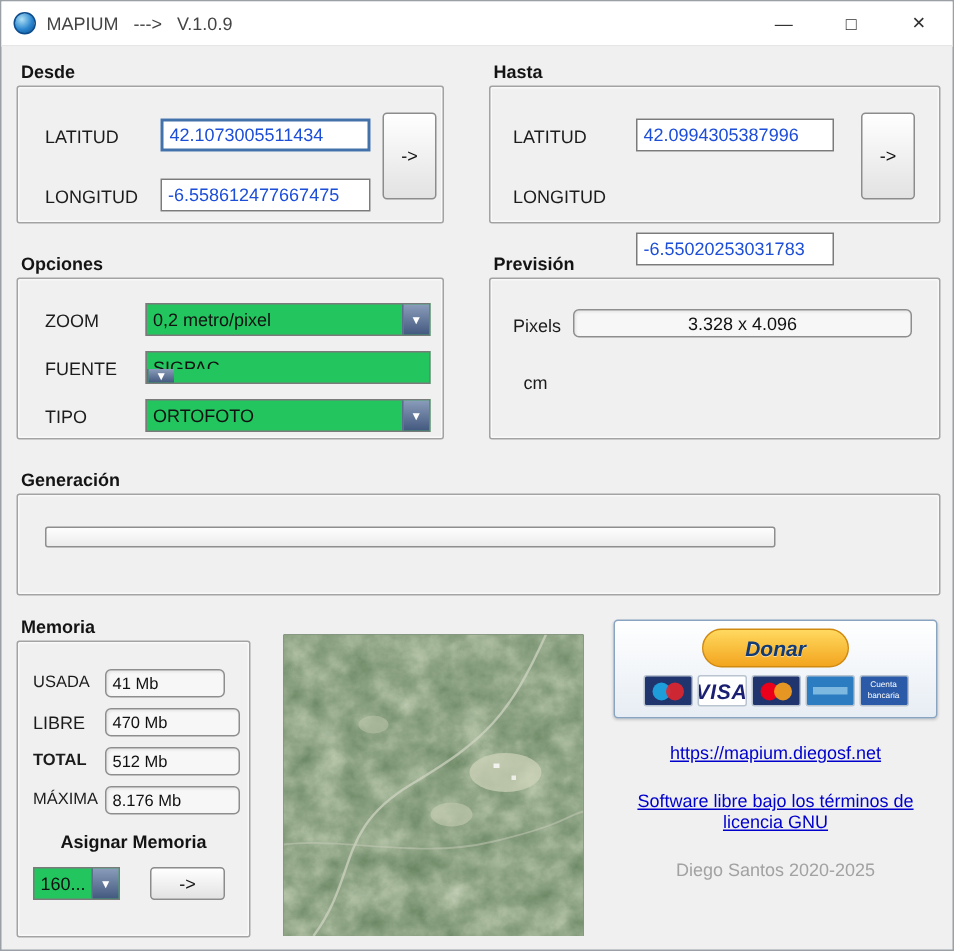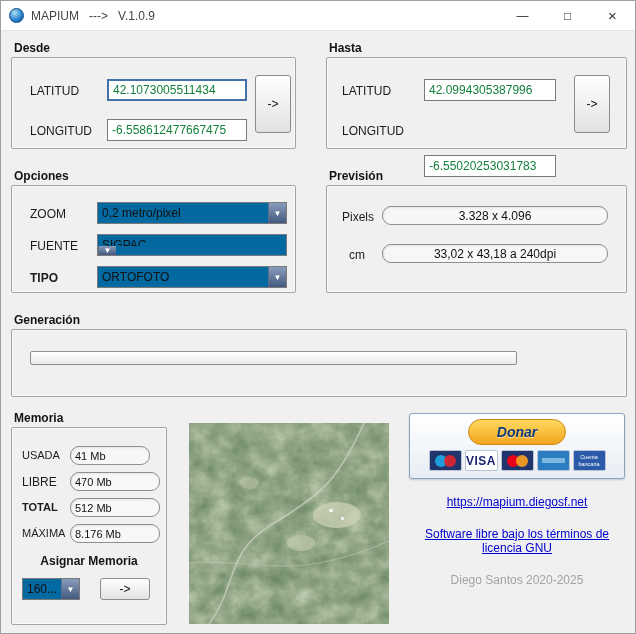--- a/index.html
+++ b/index.html
@@ -23,33 +23,33 @@
   .win-btn{width:45px;height:30px;display:flex;align-items:center;justify-content:center;
     font-size:12px;color:#333;cursor:default;}
   .win-btn.close{font-size:15px;}
   
   .client{position:absolute;top:30px;left:0;width:634px;height:602px;}
   .group{position:absolute;border:1px solid #a3a3a3;border-radius:2px;
     box-shadow:inset 0 0 0 1px rgba(255,255,255,.6);}
   .gtitle{position:absolute;top:-17px;left:2px;font-weight:bold;font-size:12px;color:#141414;}
   .lbl{position:absolute;font-size:12px;color:#1c1c1c;}
   .field{position:absolute;height:22px;border:1px solid #7b7b7b;background:#fff;
-    font:12px "Liberation Sans",sans-serif;padding:0 4px;color:#15803d;}
+    font:12px "Liberation Sans",sans-serif;padding:0 4px;color:#1d4ed8;}
   .field.focused{border:2px solid var(--focus-blue);}
   .btn{position:absolute;background:linear-gradient(#ffffff,#e2e2e2);
     border:1px solid #8c8c8c;border-radius:3px;font-size:12px;color:#111;
     display:flex;align-items:center;justify-content:center;cursor:default;}
-  .combo{position:absolute;height:22px;background:#0369a1;border:1px solid #7a7a7a;
+  .combo{position:absolute;height:22px;background:#22c55e;border:1px solid #7a7a7a;
     display:flex;align-items:stretch;cursor:default;}
   .combo-text{flex:1;font-size:12px;color:#111;padding:3px 4px;white-space:nowrap;
     overflow:hidden;}
   .combo-arrow{width:18px;background:linear-gradient(#8a9cba,var(--combo-arrow-dark));
     border-left:1px solid #5d6d8c;color:#fff;font-size:8px;
     display:flex;align-items:center;justify-content:center;}
-  .disp{position:absolute;border:1px solid #8e8e8e;background:#f7f7f7;border-radius:9px;
+  .disp{position:absolute;border:1px solid #8e8e8e;background:#f7f7f7;border-radius:4px;
     font-size:12px;color:#111;display:flex;align-items:center;justify-content:center;
     box-shadow:inset 1px 1px 2px rgba(0,0,0,.08);}
   .disp.left{justify-content:flex-start;padding-left:4px;font-size:11px;}
   .progress{position:absolute;border:1px solid #8e8e8e;border-radius:2px;
     background:linear-gradient(#fefefe,#ebebeb);}
   
   .asignar{position:absolute;font-weight:bold;font-size:12px;color:#141414;
     text-align:center;width:100%;}
   
   .map-preview{position:absolute;left:188px;top:392px;width:200px;height:201px;
@@ -65,22 +65,22 @@
     display:flex;align-items:center;justify-content:center;
     text-shadow:0 1px 0 rgba(255,255,255,.55);}
   .cards{display:flex;gap:3px;margin-top:5px;}
   .card{width:33px;height:21px;border-radius:2px;position:relative;overflow:hidden;
     border:1px solid #b9c4d0;display:flex;align-items:center;justify-content:center;}
   .card.maestro{background:#20356e;}
   .card.maestro::before{content:"";position:absolute;left:5px;top:4px;width:12px;height:12px;
     border-radius:50%;background:#1e9ddb;}
   .card.maestro::after{content:"";position:absolute;right:5px;top:4px;width:12px;height:12px;
     border-radius:50%;background:#e0262e;opacity:.9;}
-  .card.visa{background:#ffffff;color:#1a1f71;font-weight:bold;
-    font-size:12px;letter-spacing:.5px;}
+  .card.visa{background:#ffffff;color:#1a1f71;font-style:italic;font-weight:bold;
+    font-size:14px;letter-spacing:.5px;}
   .card.mastercard{background:#20356e;}
   .card.mastercard::before{content:"";position:absolute;left:5px;top:4px;width:12px;height:12px;
     border-radius:50%;background:#eb001b;}
   .card.mastercard::after{content:"";position:absolute;right:5px;top:4px;width:12px;height:12px;
     border-radius:50%;background:#f79e1b;opacity:.92;}
   .card.amex{background:#2b7cc0;}
   .card.amex::after{content:"";position:absolute;left:4px;right:4px;top:7px;bottom:7px;
     background:#7db8e0;}
   .card.bank{background:#2a5aa8;color:#fff;font-size:5.5px;line-height:1.25;
     text-align:center;padding:1px;}
@@ -129,33 +129,32 @@
       <span class="lbl" style="left:18px;top:21px;">ZOOM</span>
       <div class="combo" style="left:85px;top:16px;width:190px;">
         <span class="combo-text">0,2 metro/pixel</span>
         <span class="combo-arrow">▼</span>
       </div>
       <span class="lbl" style="left:18px;top:53px;">FUENTE</span>
       <div class="combo" style="left:85px;top:48px;width:190px;flex-direction:column;">
         <span class="combo-text">SIGPAC</span>
         <span class="combo-arrow">▼</span>
       </div>
-      <span class="lbl" style="left:18px;top:85px;font-weight:bold;">TIPO</span>
+      <span class="lbl" style="left:18px;top:85px;">TIPO</span>
       <div class="combo" style="left:85px;top:80px;width:190px;">
         <span class="combo-text">ORTOFOTO</span>
         <span class="combo-arrow">▼</span>
       </div>
     </div>
 
     <div class="group" style="left:325px;top:154px;width:301px;height:108px;">
       <span class="gtitle">Previsión</span>
       <span class="lbl" style="left:15px;top:24px;">Pixels</span>
       <div class="disp" style="left:55px;top:20px;width:226px;height:19px;">3.328 x 4.096</div>
       <span class="lbl" style="left:22px;top:62px;">cm</span>
-      <div class="disp" style="left:55px;top:58px;width:226px;height:19px;">33,02 x 43,18 a 240dpi</div>
     </div>
 
     <div class="group" style="left:10px;top:298px;width:616px;height:68px;">
       <span class="gtitle">Generación</span>
       <div class="progress" style="left:18px;top:21px;width:487px;height:14px;"></div>
     </div>
 
     <div class="group" style="left:10px;top:396px;width:156px;height:198px;">
       <span class="gtitle">Memoria</span>
 

